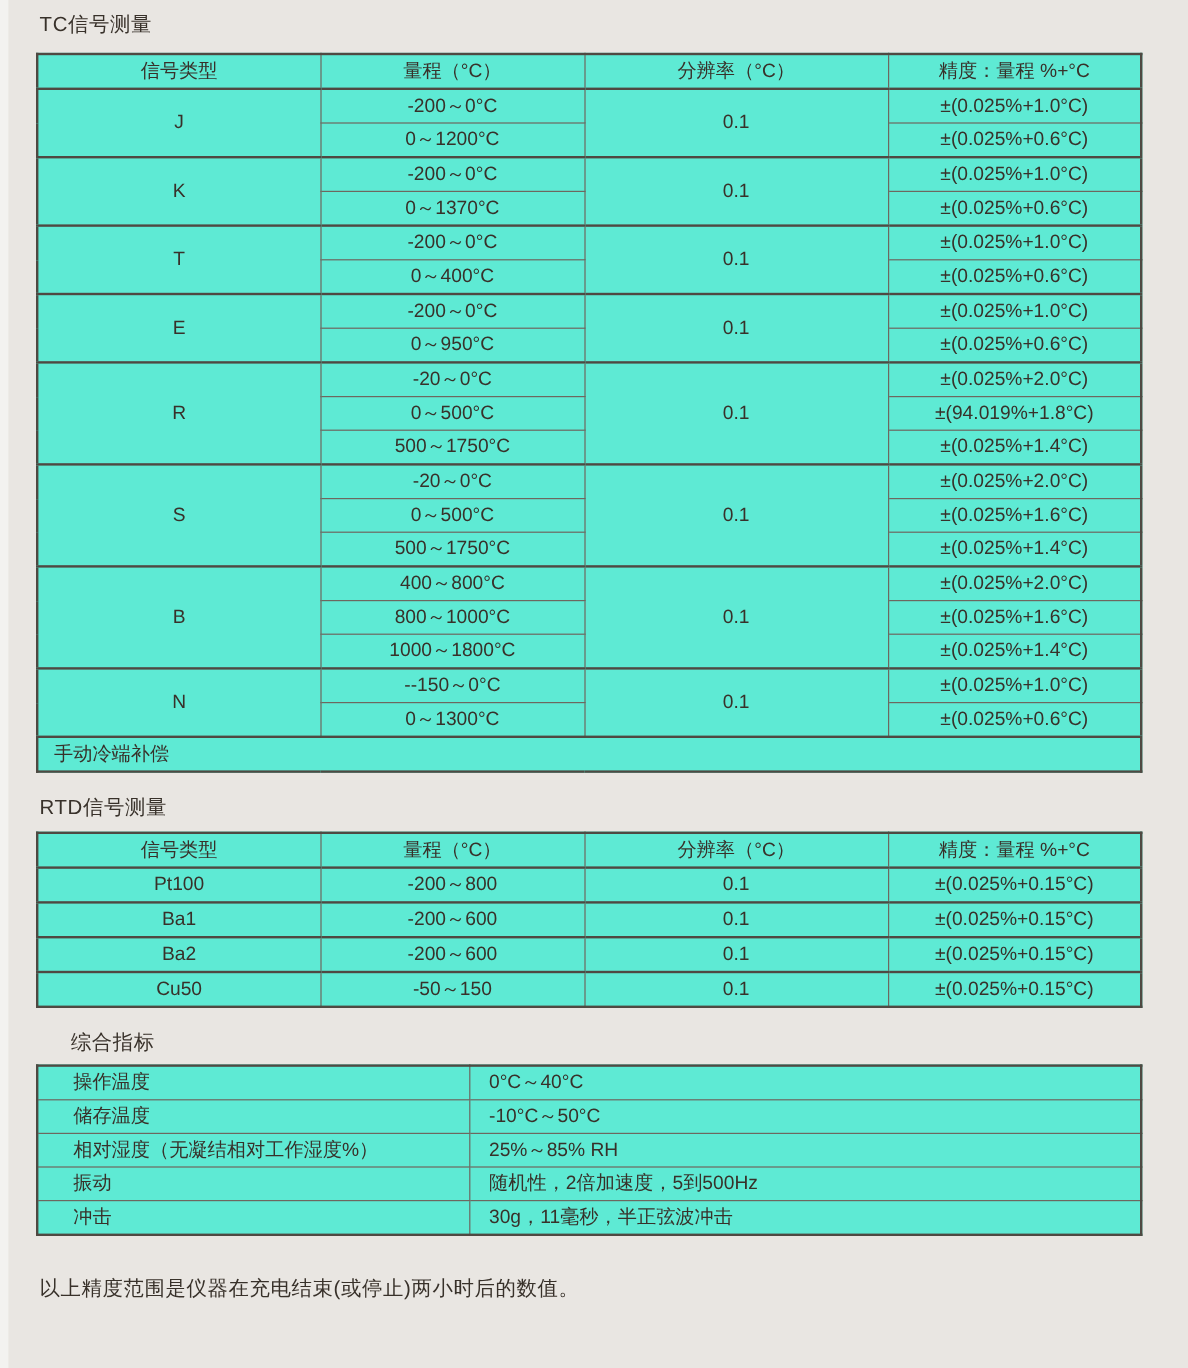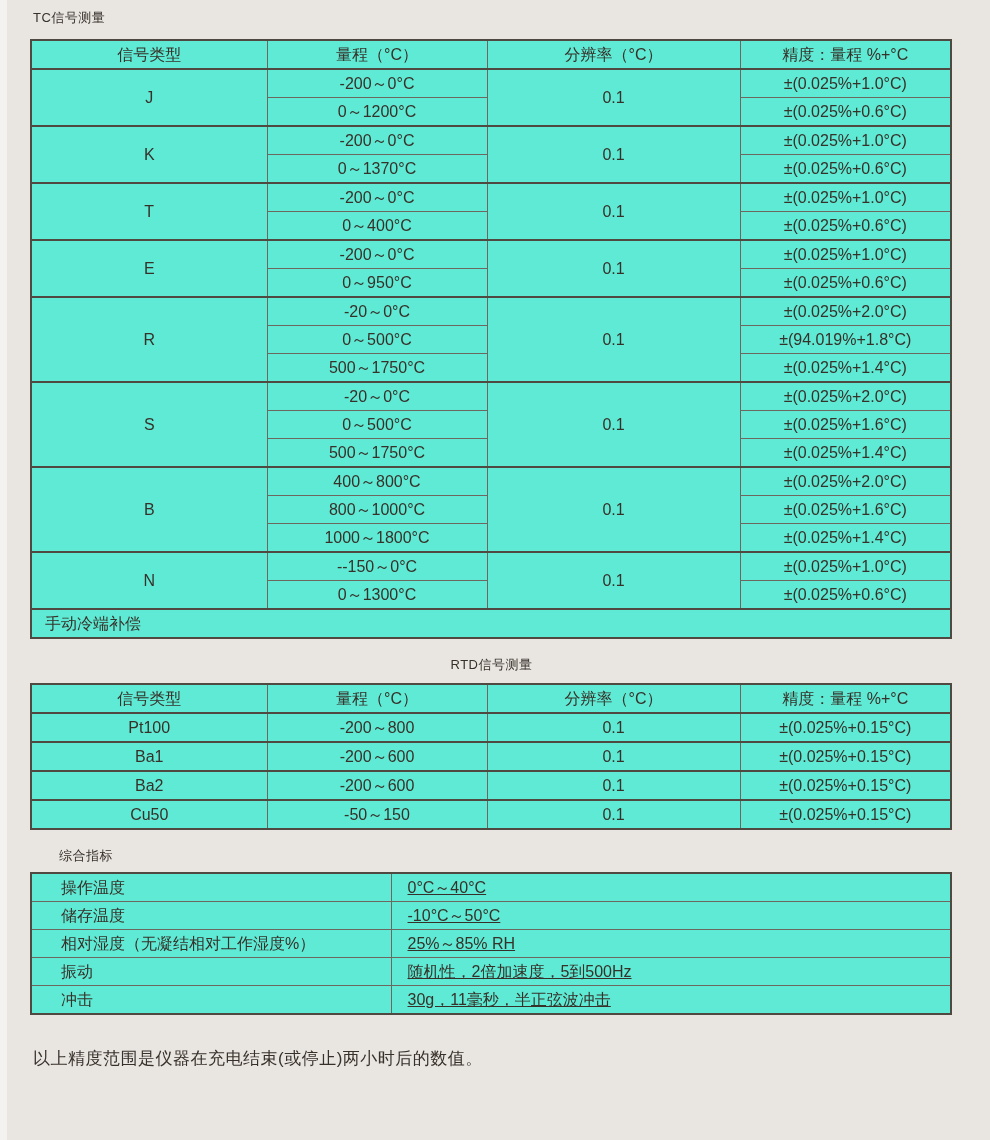--- a/index.html
+++ b/index.html
@@ -11,44 +11,44 @@
     overflow: hidden;
   }
   .page { position: relative; width: 990px; height: 1140px; }
   .left-edge {
     position: absolute; left: 0; top: 0; width: 7px; height: 1140px;
     background: #f3f2f0;
   }
   .content { position: absolute; left: 30px; top: 0; width: 920px; }
 
   .sec-title {
-    font-size: 13px; font-weight: 400; margin: 0; padding-left: 3px;
+    font-size: 17px; font-weight: 400; margin: 0; padding-left: 3px;
     letter-spacing: 0.5px;
   }
   #title-tc      { padding-top: 9px; margin-bottom: 12px; }
-  #title-rtd     { margin-top: 17px; margin-bottom: 9px; text-align: center; }
+  #title-rtd     { margin-top: 17px; margin-bottom: 9px; }
   #title-general { margin-top: 17px; margin-bottom: 7px; margin-left: 26px; }
 
   table.spec {
     border-collapse: collapse; width: 920px; table-layout: fixed;
     border: 2px solid #4f4942;
     background: #5eead4;
   }
   .spec th, .spec td {
     border: 1px solid #6e675f;
     height: 27px; padding: 0;
     text-align: center; vertical-align: middle;
     font-size: 16px; font-weight: 400; line-height: 1.1;
     overflow: hidden; white-space: nowrap;
   }
   
   tr.g > th, tr.g > td { border-top: 2px solid #4f4942; }
   .spec td.note-cell { text-align: left; padding-left: 13px; }
   .kv td.label { text-align: left; padding-left: 29px; white-space: normal; }
-  .kv td.value { text-align: left; padding-left: 16px; text-decoration: underline; }
+  .kv td.value { text-align: left; padding-left: 16px; }
 
   .footer-note {
     margin-top: 32px; padding-left: 3px;
     font-size: 17px; letter-spacing: 0.5px;
   }
 </style>
 </head>
 <body>
 
 <div class="page">

